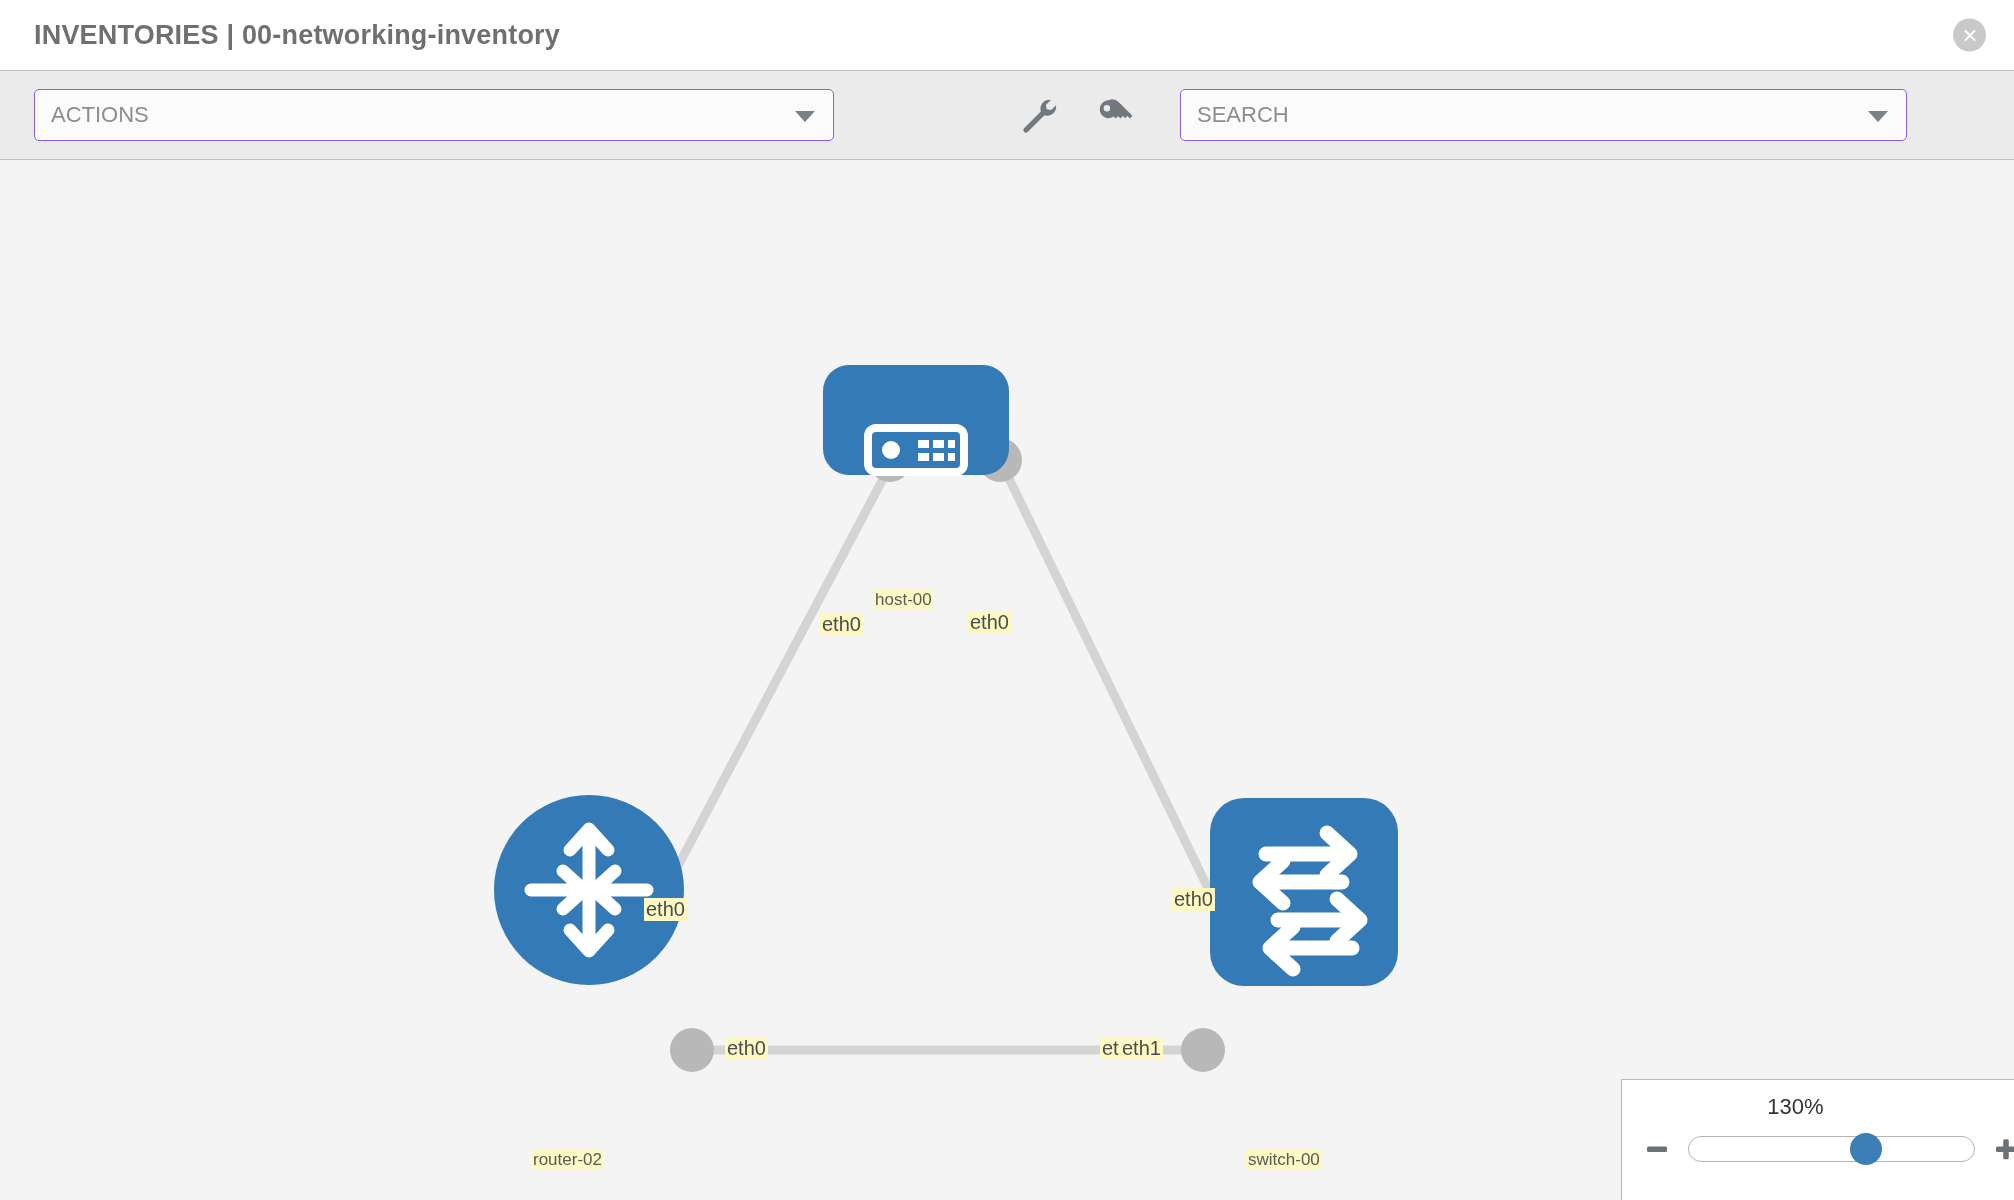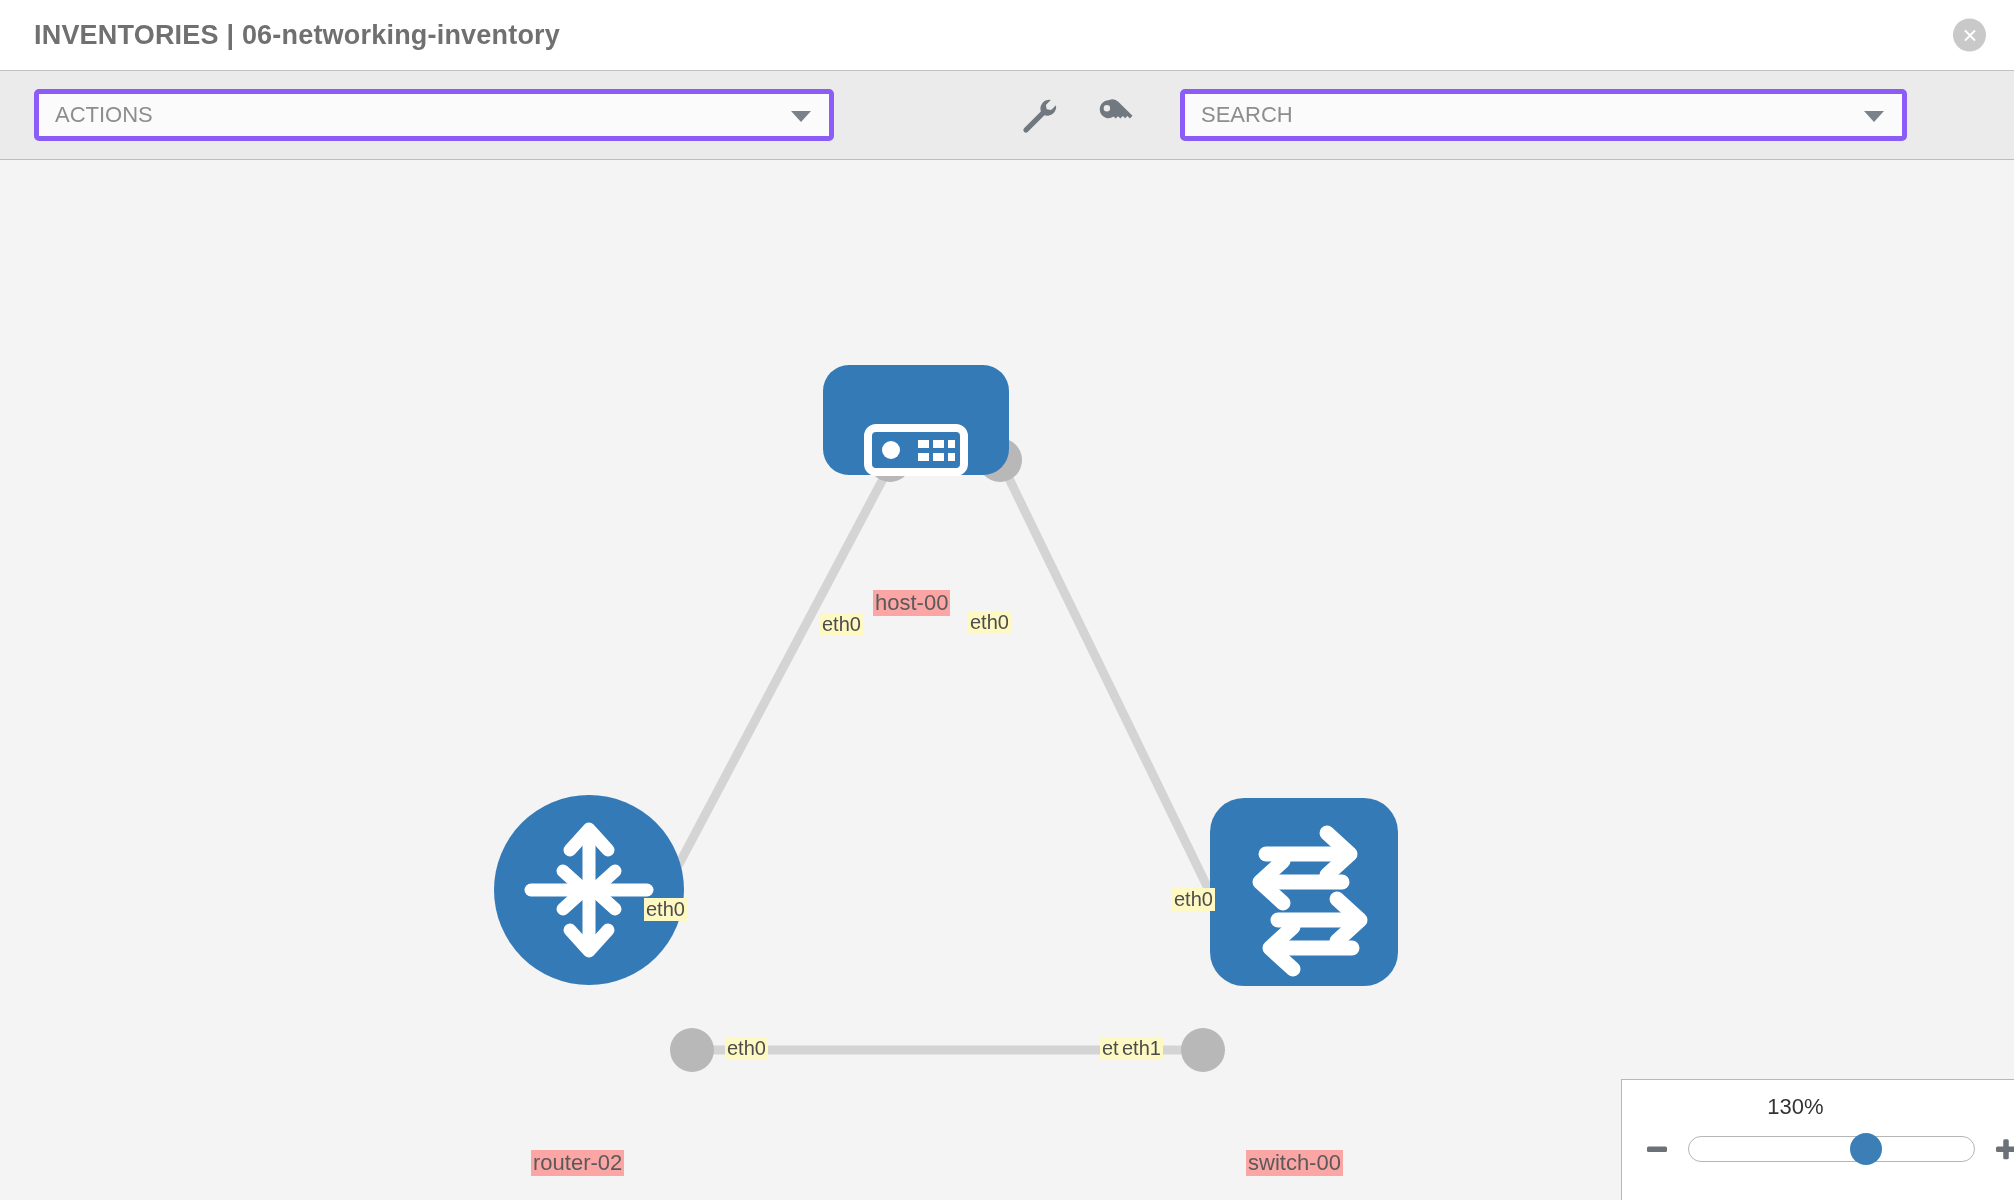--- a/index.html
+++ b/index.html
@@ -34,21 +34,21 @@
   .toolbar {
     position: absolute; left: 0; top: 70px; width: 2014px; height: 90px;
     background: #ebebeb;
     border-top: 1px solid #c3c3c3;
     border-bottom: 1px solid #bdbdbd;
     display: flex; align-items: center;
   }
   .select-box {
     position: relative;
     height: 52px; background: #fbfbfb;
-    border: 5px solid #8b5cf6; border-radius: 5px;
+    border: 1px solid #8b5cf6; border-radius: 5px;
     display: flex; align-items: center;
     cursor: pointer;
   }
   .select-box .sel-label {
     font-size: 22px; color: #8d8d8d; padding-left: 16px; white-space: nowrap;
   }
   .caret {
     position: absolute; right: 18px; top: 50%;
     width: 0; height: 0; margin-top: -4px;
     border-left: 10px solid transparent;
@@ -67,22 +67,22 @@
   
   .canvas {
     position: absolute; left: 0; top: 160px;
     width: 2014px; height: 1040px;
     background: #f4f4f4;
     overflow: hidden;
   }
   #topology { position: absolute; left: 0; top: 0; }
   .node-label {
     position: absolute;
-    font-size: 22px; color: #5a5a5a;
-    background: #fca5a5;
+    font-size: 17px; color: #5a5a5a;
+    background: #fef9c3;
     white-space: nowrap;
     padding: 0 2px;
   }
   .edge-label {
     position: absolute;
     font-size: 20px; color: #4c4c4c;
     background: #fef9c3;
     white-space: nowrap;
     padding: 0 2px;
     margin-top: 8px;
@@ -121,21 +121,21 @@
     width: 32px; height: 32px; border-radius: 50%;
     background: #3c7fb6; cursor: pointer;
   }
 </style>
 </head>
 <body>
 
 <div id="app">
 
   <div class="header">
-    <div class="page-title">INVENTORIES | 06-networking-inventory</div>
+    <div class="page-title">INVENTORIES | 00-networking-inventory</div>
     <div class="close-btn">
       <svg width="20" height="20" viewBox="0 0 20 20">
         <path d="M5.6 4.2 L10 8.6 L14.4 4.2 L15.8 5.6 L11.4 10 L15.8 14.4 L14.4 15.8 L10 11.4 L5.6 15.8 L4.2 14.4 L8.6 10 L4.2 5.6 Z" fill="#ffffff"></path>
       </svg>
     </div>
   </div>
 
   <div class="toolbar">
 
     <div class="select-box" id="actions-select">

